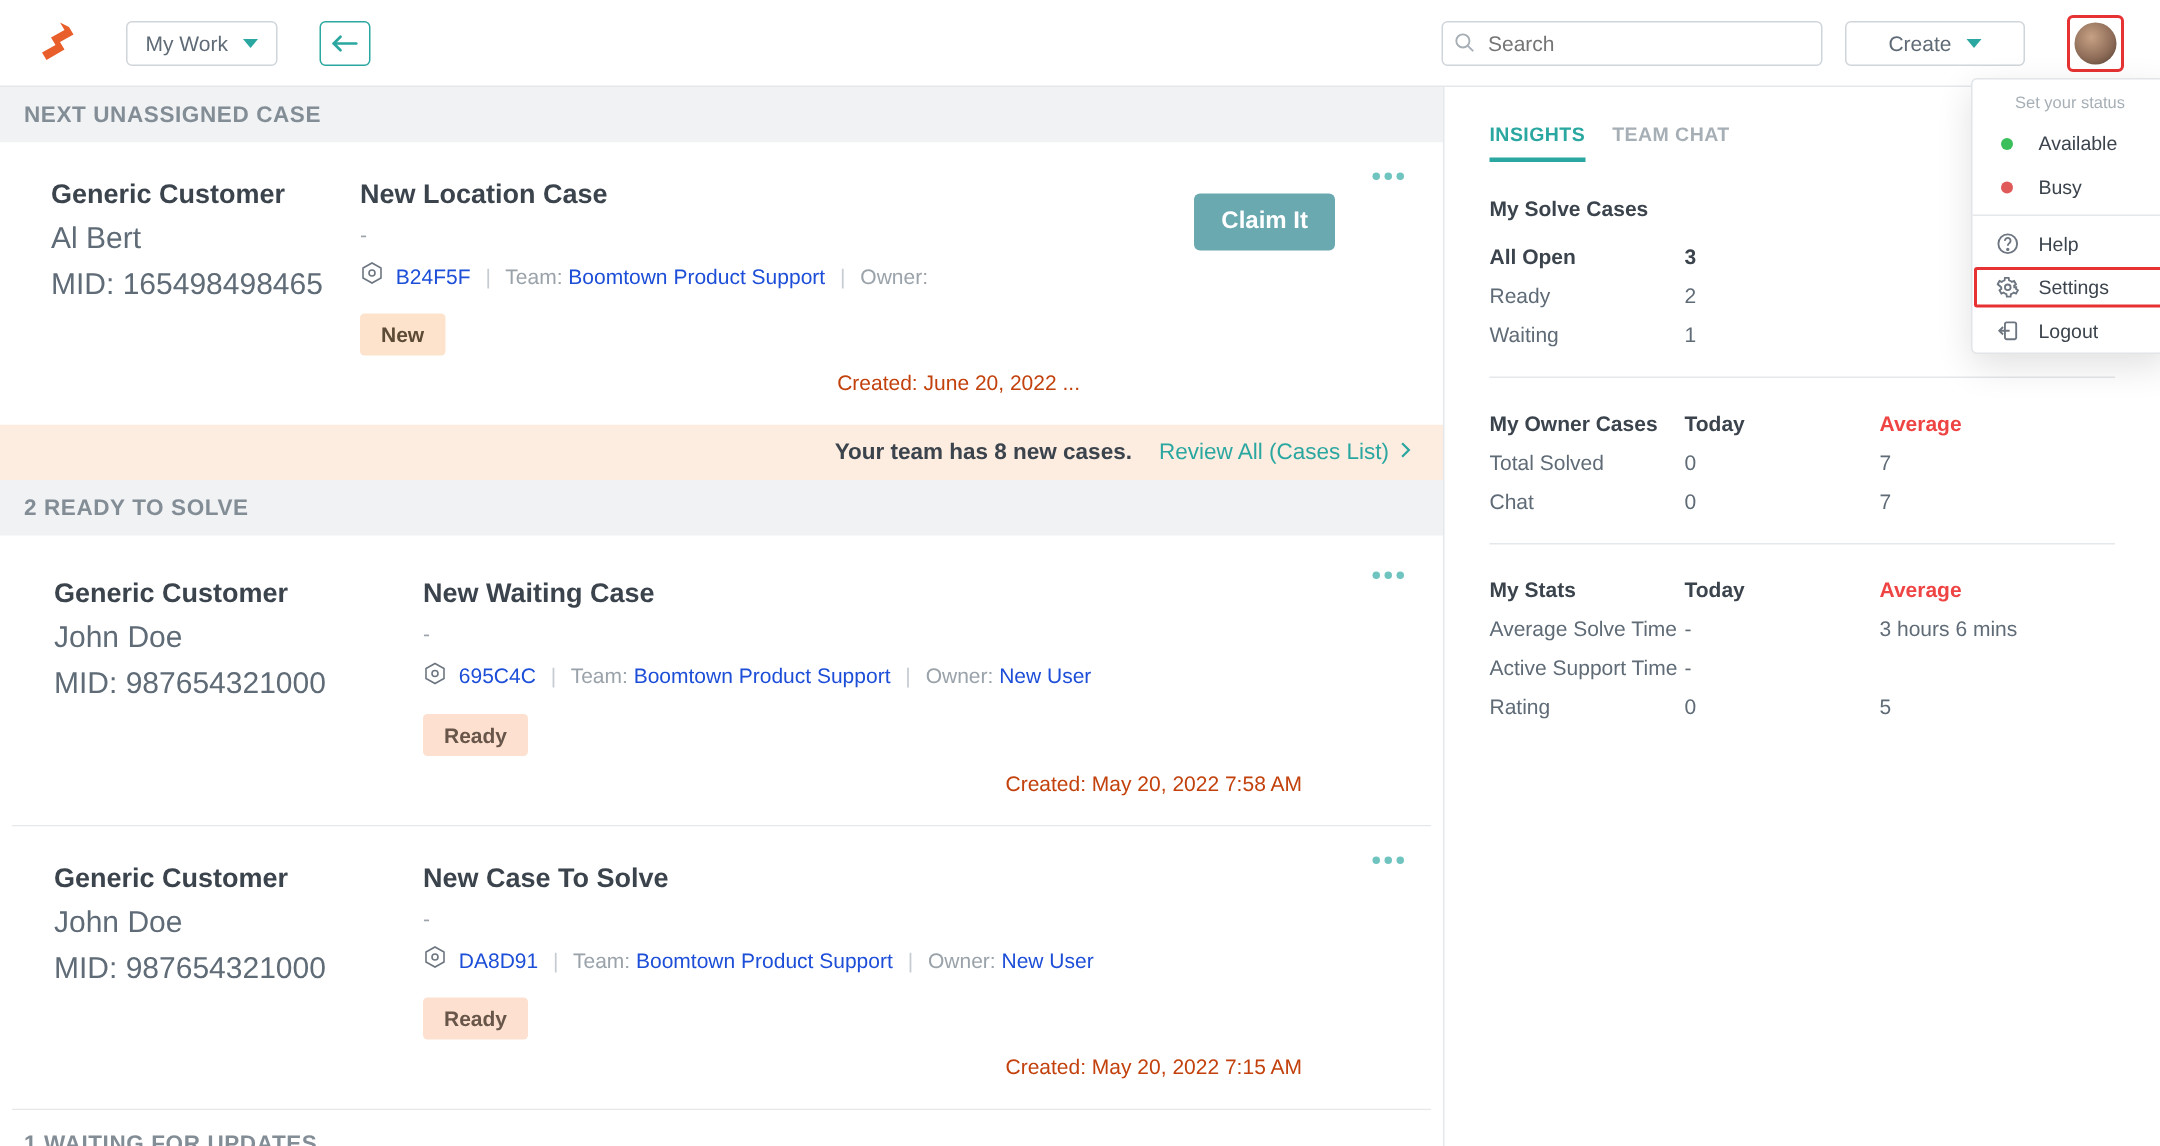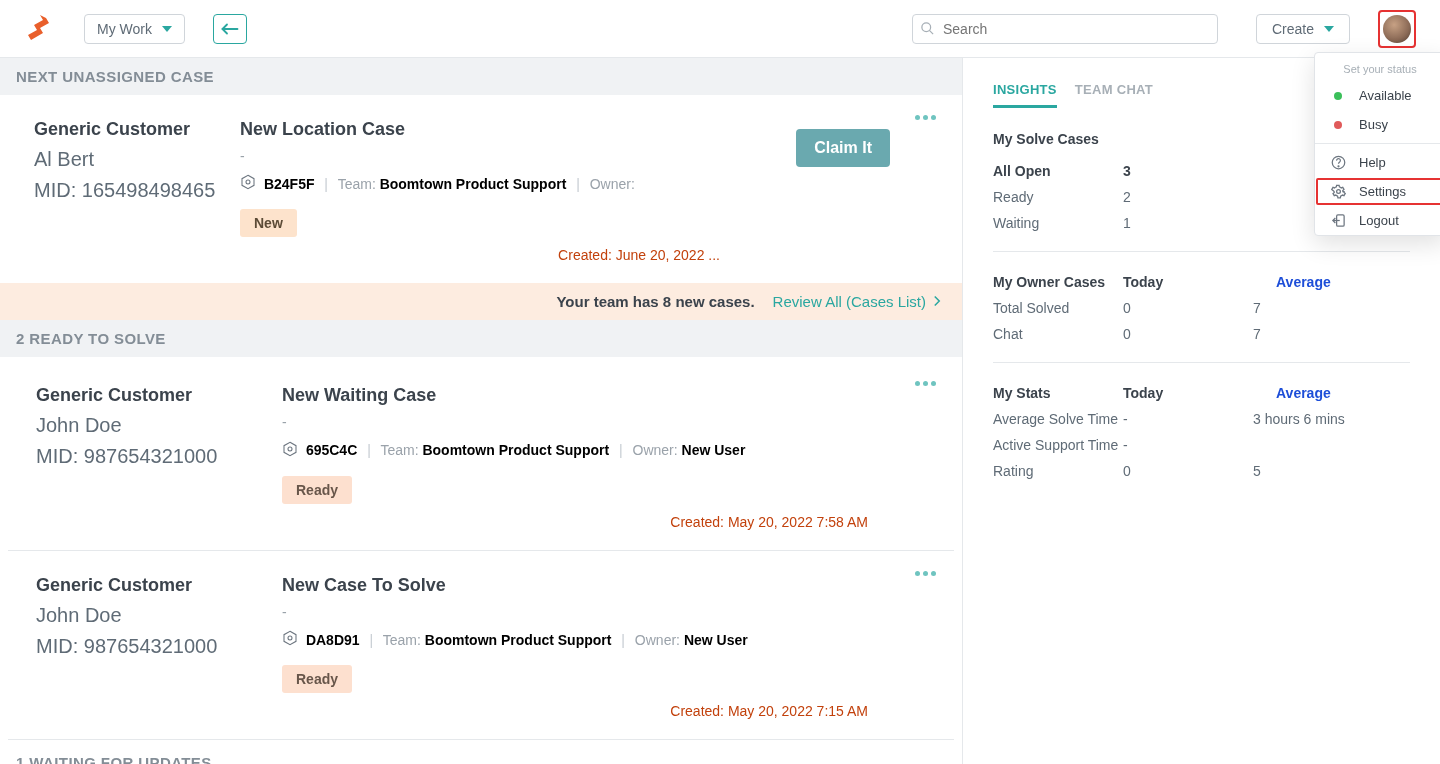--- a/index.html
+++ b/index.html
@@ -3,42 +3,42 @@
 <meta charset="utf-8">
 <style>
   * { box-sizing: border-box; margin: 0; padding: 0; }
   html, body { width: 1440px; height: 764px; overflow: hidden; font-family: -apple-system, "Helvetica Neue", Arial, sans-serif; color: #323a45; background: #ffffff; }
   .topbar { display: flex; align-items: center; height: 58px; padding: 0 24px; border-bottom: 1px solid #e5e8eb; }
   .logo { width: 32px; height: 32px; margin-right: 28px; color: #e95f2b; }
   .mywork-btn { display: flex; align-items: center; height: 30px; border: 1px solid #d0d5da; border-radius: 4px; padding: 0 12px; font-size: 14px; color: #5f6b76; background: #fff; cursor: pointer; }
   .caret-teal { margin-left: 10px; width: 0; height: 0; border-left: 5px solid transparent; border-right: 5px solid transparent; border-top: 6px solid #2aa7a0; }
   .back-btn { margin-left: 28px; width: 34px; height: 30px; border: 1px solid #2aa7a0; border-radius: 4px; display: flex; align-items: center; justify-content: center; cursor: pointer; color: #2aa7a0; background: #fff; }
   .flex-spacer { flex: 1; }
-  .search-wrap { position: relative; width: 306px; height: 30px; margin-right: 38px; }
+  .search-wrap { position: relative; width: 254px; height: 30px; margin-right: 15px; }
   .search-wrap input { width: 100%; height: 100%; border: 1px solid #d0d5da; border-radius: 4px; padding: 0 10px 0 30px; font-size: 14px; color: #6b757f; outline: none; }
   .search-wrap .sicon { position: absolute; left: 8px; top: 7px; color: #a7afb6; }
-  .create-btn { display: flex; align-items: center; height: 30px; border: 1px solid #d0d5da; border-radius: 4px; padding: 0 15px; font-size: 14px; color: #5f6b76; background: #fff; cursor: pointer; margin-right: 28px; }
+  .create-btn { display: flex; align-items: center; height: 30px; border: 1px solid #d0d5da; border-radius: 4px; padding: 0 28px; font-size: 14px; color: #5f6b76; background: #fff; cursor: pointer; margin-right: 28px; }
   .avatar-wrap { width: 38px; height: 38px; border: 2px solid #e63232; border-radius: 4px; display:flex; align-items:center; justify-content:center; cursor:pointer; }
   .avatar-inner { width: 28px; height: 28px; border-radius: 50%; background: radial-gradient(circle at 40% 35%, #c7a184 0%, #8b6a56 60%, #4b392e 100%); }
 
   .body-row { display: flex; height: calc(100% - 58px); }
   .main-col { width: 962px; height: 100%; overflow: hidden; }
   .side-col { width: 478px; height: 100%; border-left: 1px solid #e5e8eb; position: relative; }
 
   .section-head { background: #f0f2f4; padding: 10px 16px; font-size: 15px; font-weight: 600; letter-spacing: .4px; color: #838d96; text-transform: uppercase; }
   .case-card { padding: 24px 34px 20px 34px; position: relative; background:#fff; }
   .case-inner { display: flex; }
   .cust-col { width: 206px; padding-right: 10px; }
   .cust-name { font-size: 18px; font-weight: 600; color: #3b434c; }
   .cust-sub { font-size: 20px; color: #5f6b76; margin-top: 8px; }
   .case-col { flex: 1; }
   .case-title { font-size: 18px; font-weight: 600; color: #3b434c; }
   .dash { font-size: 14px; color: #9aa2aa; margin-top: 8px; }
   .meta-line { font-size: 14px; color: #9aa2aa; margin-top: 8px; line-height: 24px; }
-  .meta-line .strong { color: #000000; font-weight: bold; }
+  .meta-line .strong { color: #1d4ed8; }
   .hex-icon { display:inline-block; vertical-align: middle; margin-right: 4px; color:#6d7680; }
   .sep { color:#c6ccd2; padding: 0 6px; }
   .badge { display:inline-block; padding: 6px 14px; border-radius: 3px; font-size: 14px; font-weight: 600; margin-top: 12px; }
   .badge-new { background:#fde3cc; color:#5c4b36; }
   .badge-ready { background:#fde0cf; color:#68564a; }
   .created-line { text-align:right; font-size:14px; color:#c2410c; margin-top: 10px; }
   .claim-btn { position:absolute; top: 34px; right: 72px; background:#6aa9af; color:#fff; border:none; border-radius:4px; padding: 10px 18px; font-size:16px; font-weight:600; cursor:pointer; }
   .more-dots { position:absolute; top: 20px; right: 26px; display:flex; gap:3px; cursor:pointer; }
   .more-dots span { width:5px; height:5px; border-radius:50%; background:#6fc4c0; display:block; }
   .alert-bar { background:#fdece0; padding: 10px 20px; display:flex; align-items:center; justify-content:flex-end; font-size:15px; }
@@ -50,21 +50,21 @@
   
   .side-pad { padding: 24px 30px 0 30px; }
   .tabs { display:flex; gap:18px; border-bottom:1px solid transparent; }
   .tab { font-size:13px; font-weight:700; color:#a7afb6; padding-bottom:8px; cursor:pointer; letter-spacing:.3px; }
   .tab.active { color:#2aa7a0; border-bottom:3px solid #2aa7a0; }
   .panel-section { padding: 22px 0 20px 0; border-bottom:1px solid #e5e8eb; }
   .panel-h { font-size:14px; font-weight:700; color:#3b434c; margin-bottom: 16px; }
   .stat-grid { display:grid; grid-template-columns: 130px 130px 130px; row-gap: 10px; font-size:14px; }
   .stat-grid .lbl { color:#5f6b76; }
   .stat-grid .hd { font-weight:700; color:#3b434c; }
-  .stat-grid .hd.muted { color:#1d4ed8; font-weight:600;margin-left:23px; }
+  .stat-grid .hd.muted { color:#ef4444; font-weight:600; }
   .stat-grid .val { color:#5f6b76; }
   .stat-grid-narrow { display:grid; grid-template-columns: 130px 60px; row-gap: 10px; font-size:14px; }
   .stat-grid-narrow .lbl { color:#5f6b76; }
   .stat-grid-narrow .lbl.bold { font-weight:700; color:#3b434c; }
   .stat-grid-narrow .val { color:#5f6b76; }
   .stat-grid-narrow .val.bold { font-weight:700; color:#3b434c; }
 
   
   .user-menu { position:absolute; top: -6px; right: -6px; width: 132px; background:#fff; border:1px solid #e1e4e8; border-radius:4px; box-shadow: 0 8px 24px rgba(0,0,0,.12); z-index: 50; font-size:13px; }
   .user-menu .menu-head { text-align:center; color:#a7afb6; font-size:11px; padding:10px 0 6px 0; }

